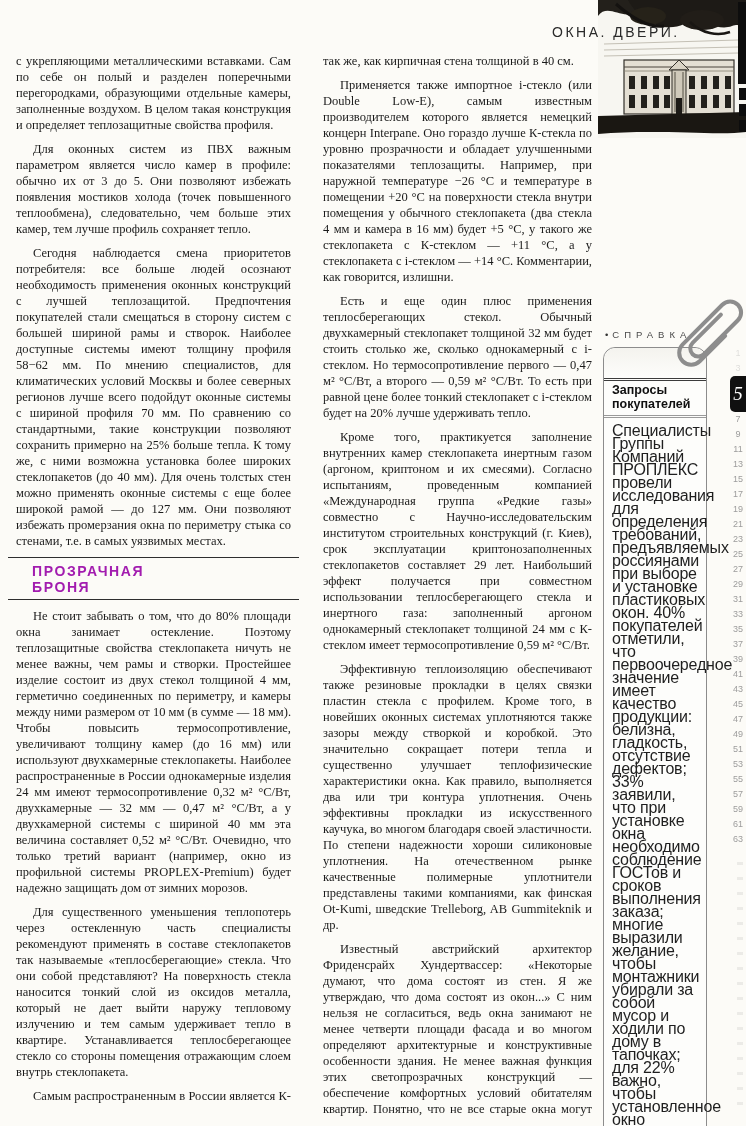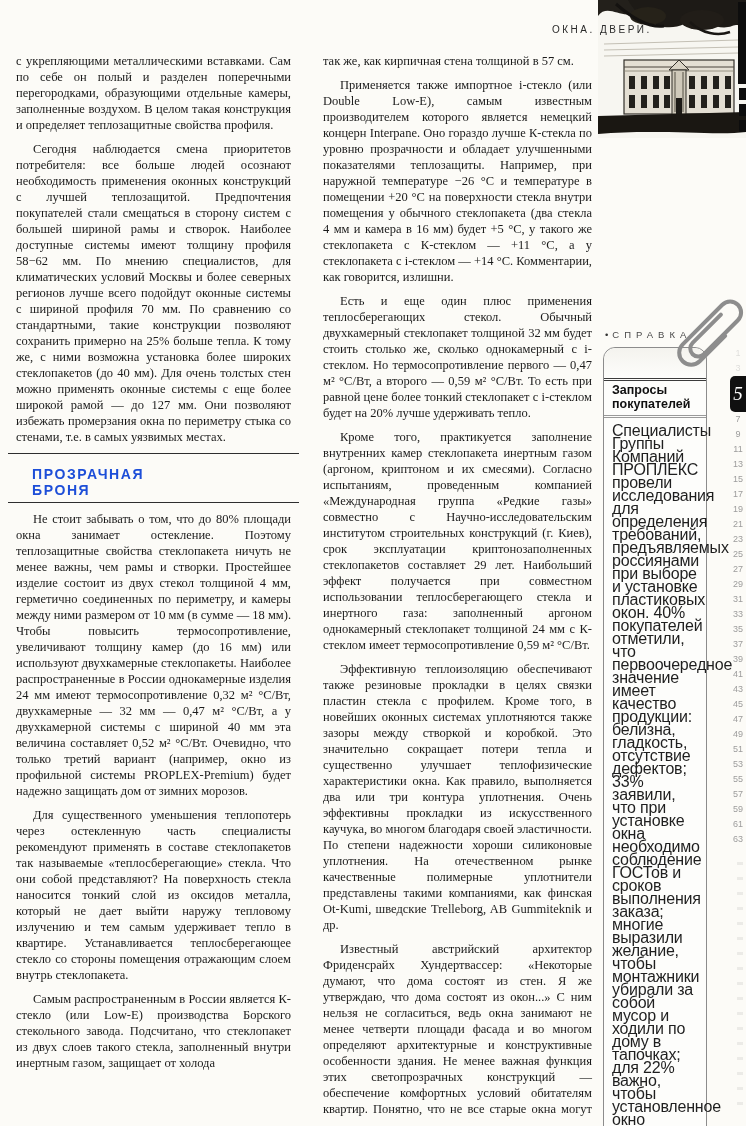--- a/index.html
+++ b/index.html
@@ -1,32 +1,32 @@
 <!DOCTYPE html>
 <html lang="ru"><head>
 <meta charset="utf-8">
 <style>
   html,body{margin:0;padding:0;background:#ffffff;}
   .page{position:relative;width:746px;height:1126px;overflow:hidden;background:#fcfbf7;
         font-family:"Liberation Serif", serif;color:#1b1b1b;}
   
   .brand{position:absolute;left:552px;top:24px;font-family:"Liberation Sans",sans-serif;
-         font-size:10px;letter-spacing:2.5px;color:#2a2a2a;}
+         font-size:14px;letter-spacing:2.5px;color:#2a2a2a;}
   .engraving{position:absolute;left:598px;top:0;width:148px;height:138px;}
   
   .col{position:absolute;top:45px;font-size:12.5px;line-height:16px;text-align:justify;}
   .col-left{left:8px;width:291px;height:1062px;overflow:hidden;}
   .col-mid{left:315px;width:285px;height:1072px;overflow:hidden;}
   .col p{margin:8px;}
   .para{text-indent:17px;}
   .noind{text-indent:0;}
   .sec-head{border-top:1px solid #2e2e2e;border-bottom:1px solid #2e2e2e;
-            margin:6px 0 4px 0;padding:12px 0 4px 24px;
+            margin:6px 0 4px 0;padding:5px 0 4px 24px;
             font-family:"Liberation Sans",sans-serif;font-weight:bold;font-size:14px;
-            line-height:16px;letter-spacing:1.6px;color:#1d4ed8;text-align:left;}
+            line-height:16px;letter-spacing:1.6px;color:#a21caf;text-align:left;}
   .endp{display:inline;}
   .endmark{display:inline-block;vertical-align:-2px;margin-left:5px;}
   .signature{margin-top:9px;text-align:right;padding-right:4px;font-style:italic;
              font-size:17px;line-height:17.5px;}
   .signature div{margin:0;}
   
   .sidebar{position:absolute;left:603px;top:329px;width:104px;font-family:"Liberation Sans",sans-serif;}
   .ref-label{font-size:9.5px;letter-spacing:5px;color:#4a4a4a;padding-left:2px;}
   .ref-label .dot{letter-spacing:0;margin-right:4px;color:#333;}
   .refbox{margin-top:7px;border:1.2px solid #8c8c8c;border-radius:12px;background:#fdfdfb;
@@ -99,36 +99,37 @@
     <rect x="141" y="88" width="7" height="12" fill="#0d0d0d"></rect>
     <rect x="141" y="104" width="7" height="12" fill="#0d0d0d"></rect>
     <rect x="141" y="120" width="7" height="12" fill="#0d0d0d"></rect>
   </svg>
 
   <div class="brand">ОКНА. ДВЕРИ.</div>
 
   <div class="col col-left">
     <div>
         <p class="para noind">с укрепляющими металлическими вставками. Сам по себе он полый и разделен поперечными перегородками, образующими отдельные камеры, заполненные воздухом. В целом такая конструкция и определяет теплозащитные свойства профиля.</p>
+        <p class="para">Для оконных систем из ПВХ важным параметром является число камер в профиле: обычно их от 3 до 5. Они позволяют избежать появления мостиков холода (точек повышенного теплообмена), следовательно, чем больше этих камер, тем лучше профиль сохраняет тепло.</p>
         <p class="para">Сегодня наблюдается смена приоритетов потребителя: все больше людей осознают необходимость применения оконных конструкций с лучшей теплозащитой. Предпочтения покупателей стали смещаться в сторону систем с большей шириной рамы и створок. Наиболее доступные системы имеют толщину профиля 58−62 мм. По мнению специалистов, для климатических условий Москвы и более северных регионов лучше всего подойдут оконные системы с шириной профиля 70 мм. По сравнению со стандартными, такие конструкции позволяют сохранить примерно на 25% больше тепла. К тому же, с ними возможна установка более широких стеклопакетов (до 40 мм). Для очень толстых стен можно применять оконные системы с еще более широкой рамой — до 127 мм. Они позволяют избежать промерзания окна по периметру стыка со стенами, т.е. в самых уязвимых местах.</p>
       </div>
     <div class="sec-head">
       <div>ПРОЗРАЧНАЯ</div>
       <div>БРОНЯ</div>
     </div>
     <div>
         <p class="para">Не стоит забывать о том, что до 80% площади окна занимает остекление. Поэтому теплозащитные свойства стеклопакета ничуть не менее важны, чем рамы и створки. Простейшее изделие состоит из двух стекол толщиной 4 мм, герметично соединенных по периметру, и камеры между ними размером от 10 мм (в сумме — 18 мм). Чтобы повысить термосопротивление, увеличивают толщину камер (до 16 мм) или используют двухкамерные стеклопакеты. Наиболее распространенные в России однокамерные изделия 24 мм имеют термосопротивление 0,32 м² °С/Вт, двухкамерные — 32 мм — 0,47 м² °С/Вт, а у двухкамерной системы с шириной 40 мм эта величина составляет 0,52 м² °С/Вт. Очевидно, что только третий вариант (например, окно из профильной системы PROPLEX-Premium) будет надежно защищать дом от зимних морозов.</p>
         <p class="para">Для существенного уменьшения теплопотерь через остекленную часть специалисты рекомендуют применять в составе стеклопакетов так называемые «теплосберегающие» стекла. Что они собой представляют? На поверхность стекла наносится тонкий слой из оксидов металла, который не дает выйти наружу тепловому излучению и тем самым удерживает тепло в квартире. Устанавливается теплосберегающее стекло со стороны помещения отражающим слоем внутрь стеклопакета.</p>
         <p class="para">Самым распространенным в России является К-стекло (или Low-E) производства Борского стекольного завода. Подсчитано, что стеклопакет из двух слоев такого стекла, заполненный внутри инертным газом, защищает от холода</p>
       </div>
   </div>
 
   <div class="col col-mid">
     <div>
-        <p class="para noind">так же, как кирпичная стена толщиной в 57 см.</p>
+        <p class="para noind">так же, как кирпичная стена толщиной в 40 см.</p>
         <p class="para">Применяется также импортное i-стекло (или Double Low-E), самым известным производителем которого является немецкий концерн Interpane. Оно гораздо лучше К-стекла по уровню прозрачности и обладает улучшенными показателями теплозащиты. Например, при наружной температуре −26 °С и температуре в помещении +20 °С на поверхности стекла внутри помещения у обычного стеклопакета (два стекла 4 мм и камера в 16 мм) будет +5 °С, у такого же стеклопакета с К-стеклом — +11 °С, а у стеклопакета с i-стеклом — +14 °С. Комментарии, как говорится, излишни.</p>
         <p class="para">Есть и еще один плюс применения теплосберегающих стекол. Обычный двухкамерный стеклопакет толщиной 32 мм будет стоить столько же, сколько однокамерный с i-стеклом. Но термосопротивление первого — 0,47 м² °С/Вт, а второго — 0,59 м² °С/Вт. То есть при равной цене более тонкий стеклопакет с i-стеклом будет на 20% лучше удерживать тепло.</p>
         <p class="para">Кроме того, практикуется заполнение внутренних камер стеклопакета инертным газом (аргоном, криптоном и их смесями). Согласно испытаниям, проведенным компанией «Международная группа «Редкие газы» совместно с Научно-исследовательским институтом строительных конструкций (г. Киев), срок эксплуатации криптонозаполненных стеклопакетов составляет 29 лет. Наибольший эффект получается при совместном использовании теплосберегающего стекла и инертного газа: заполненный аргоном однокамерный стеклопакет толщиной 24 мм с К-стеклом имеет термосопротивление 0,59 м² °С/Вт.</p>
         <p class="para">Эффективную теплоизоляцию обеспечивают также резиновые прокладки в целях связки пластин стекла с профилем. Кроме того, в новейших оконных системах уплотняются также зазоры между створкой и коробкой. Это значительно сокращает потери тепла и существенно улучшает теплофизические характеристики окна. Как правило, выполняется два или три контура уплотнения. Очень эффективны прокладки из искусственного каучука, во многом благодаря своей эластичности. По степени надежности хороши силиконовые уплотнения. На отечественном рынке качественные полимерные уплотнители представлены такими компаниями, как финская Ot-Kumi, шведские Trelleborg, AB Gummiteknik и др.</p>
       </div>
     <p class="para"><span class="endp">Известный австрийский архитектор Фриденсрайх Хундертвассер: «Некоторые думают, что дома состоят из стен. Я же утверждаю, что дома состоят из окон...» С ним нельзя не согласиться, ведь окна занимают не менее четверти площади фасада и во многом определяют архитектурные и конструктивные особенности здания. Не менее важная функция этих светопрозрачных конструкций — обеспечение комфортных условий обитателям квартир. Понятно, что не все старые окна могут сохранить тепло внутри помещения, а их повсеместная замена на современные оконные системы — только вопрос времени.</span><svg class="endmark" width="12" height="12" viewBox="0 0 12 12" aria-hidden="true">
           <circle cx="6" cy="6" r="5" fill="none" stroke="#111" stroke-width="1.3"></circle>
           <path d="M6,2.2 A3.8,3.8 0 0 1 9.6,7.2 L6,6 Z" fill="#111"></path>
         </svg></p>
     <div class="signature">

